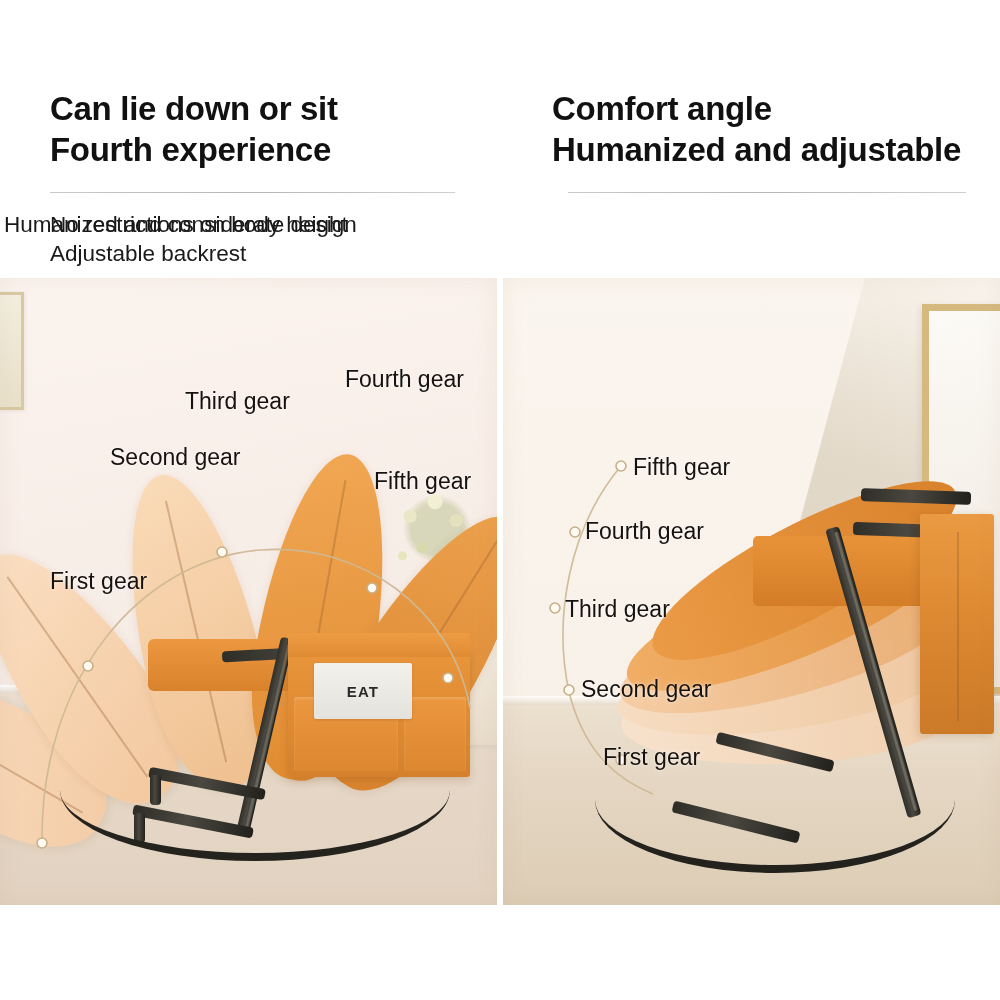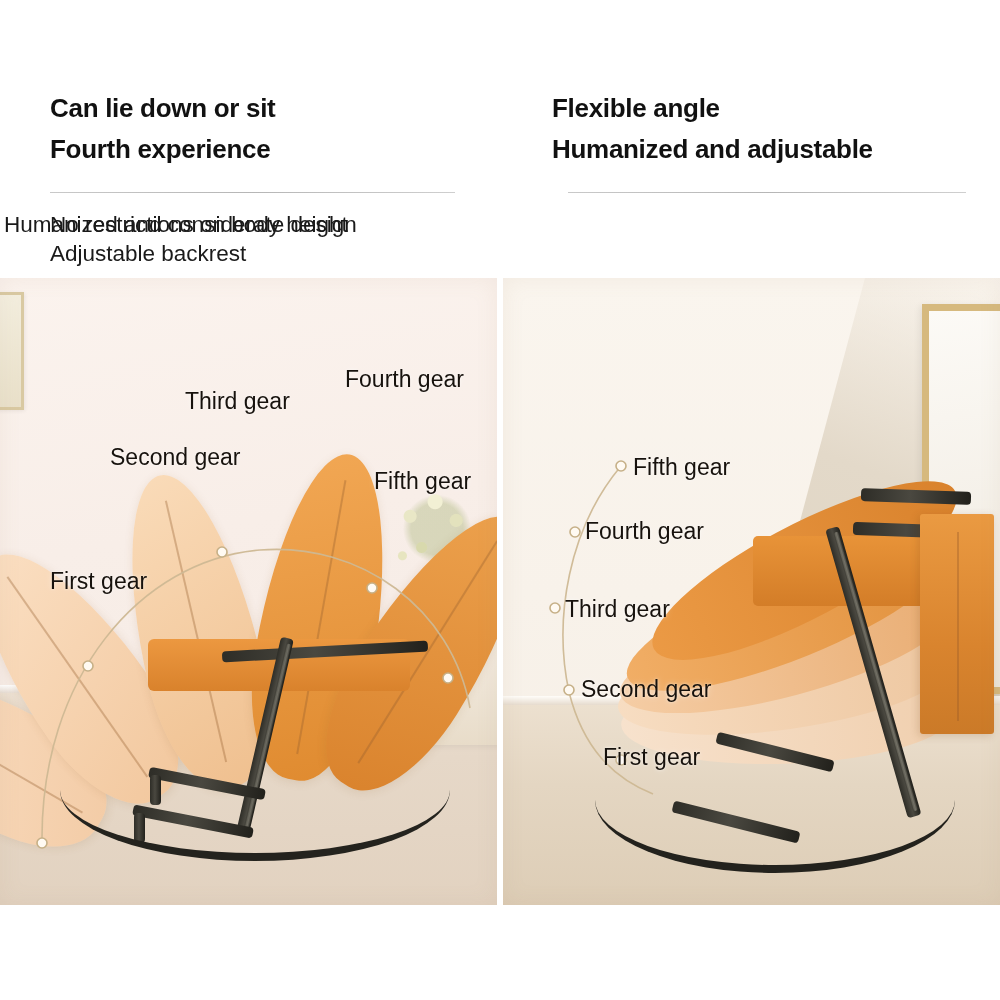--- a/index.html
+++ b/index.html
@@ -13,21 +13,21 @@
   .page { position: relative; width: 1000px; height: 1000px; background: #fff; }
 
   
   .header { position: absolute; left: 0; top: 0; width: 1000px; height: 278px; background: #fff; }
   .hcol { position: absolute; top: 0; height: 278px; }
   .hcol.left  { left: 0;   width: 500px; }
   .hcol.right { left: 500px; width: 500px; }
 
   .htitle {
     position: absolute;
-    font-size: 26px;
+    font-size: 33px;
     font-weight: bold;
     color: #111111;
     letter-spacing: -0.3px;
     line-height: 41px;
     white-space: nowrap;
   }
   .hcol.left  .htitle { left: 50px; top: 88px; }
   .hcol.right .htitle { left: 52px; top: 88px; }
 
   .hrule {
@@ -241,21 +241,21 @@
       </div>
       <div class="hrule"></div>
       <div class="hsub">
         <div>No restrictions on body height</div>
         <div>Adjustable backrest</div>
       </div>
     </div>
 
     <div class="hcol right">
       <div class="htitle">
-        <div>Flexible angle</div>
+        <div>Comfort angle</div>
         <div>Humanized and adjustable</div>
       </div>
       <div class="hrule"></div>
       <div class="hsub">
         <div>Humanized and considerate design</div>
       </div>
     </div>
   </div>
 
   <div class="photos">
@@ -295,20 +295,28 @@
         <div style="position:absolute; left:148px; bottom:214px; width:262px; height:52px; background:linear-gradient(180deg,#ec9840,#d9822c); border-radius:6px;"></div>
         <div class="metal" style="left:222px; bottom:248px; width:206px; height:11px; transform:rotate(-3deg);"></div>
         <div class="metal" style="left:236px; bottom:72px; width:13px; height:200px; transform:rotate(13deg); transform-origin:50% 100%;"></div>
         <div class="metalHi" style="left:244px; bottom:74px; width:4px; height:192px; transform:rotate(13deg); transform-origin:50% 100%; opacity:.55;"></div>
         <div class="metal" style="left:148px; bottom:116px; width:118px; height:11px; transform:rotate(11deg);"></div>
         <div class="metal" style="left:132px; bottom:78px; width:122px; height:11px; transform:rotate(11deg);"></div>
         <div class="metal" style="left:150px; bottom:100px; width:11px; height:30px;"></div>
         <div class="metal" style="left:134px; bottom:62px; width:11px; height:30px;"></div>
         <div class="rockerL"></div>
 
+        <div class="pocketL">
+          <div class="flap"></div>
+          <div class="pk a"></div>
+          <div class="pk b"></div>
+          <div class="bookL">
+            <span class="t">EAT</span>
+          </div>
+        </div>
 
         <svg class="arcsvg" viewBox="0 0 497 627" preserveAspectRatio="none">
           <path d="M 42 565 C 40 400, 140 282, 260 272 C 360 264, 452 330, 470 430" fill="none" stroke="#cdb894" stroke-width="1.6" opacity="0.95"></path>
           <circle cx="42" cy="565" r="5" fill="#fffaf2" stroke="#c6b087" stroke-width="1.6"></circle>
           <circle cx="88" cy="388" r="5" fill="#fffaf2" stroke="#c6b087" stroke-width="1.6"></circle>
           <circle cx="222" cy="274" r="5" fill="#fffaf2" stroke="#c6b087" stroke-width="1.6"></circle>
           <circle cx="372" cy="310" r="5" fill="#fffaf2" stroke="#c6b087" stroke-width="1.6"></circle>
           <circle cx="448" cy="400" r="5" fill="#fffaf2" stroke="#c6b087" stroke-width="1.6"></circle>
         </svg>
 

